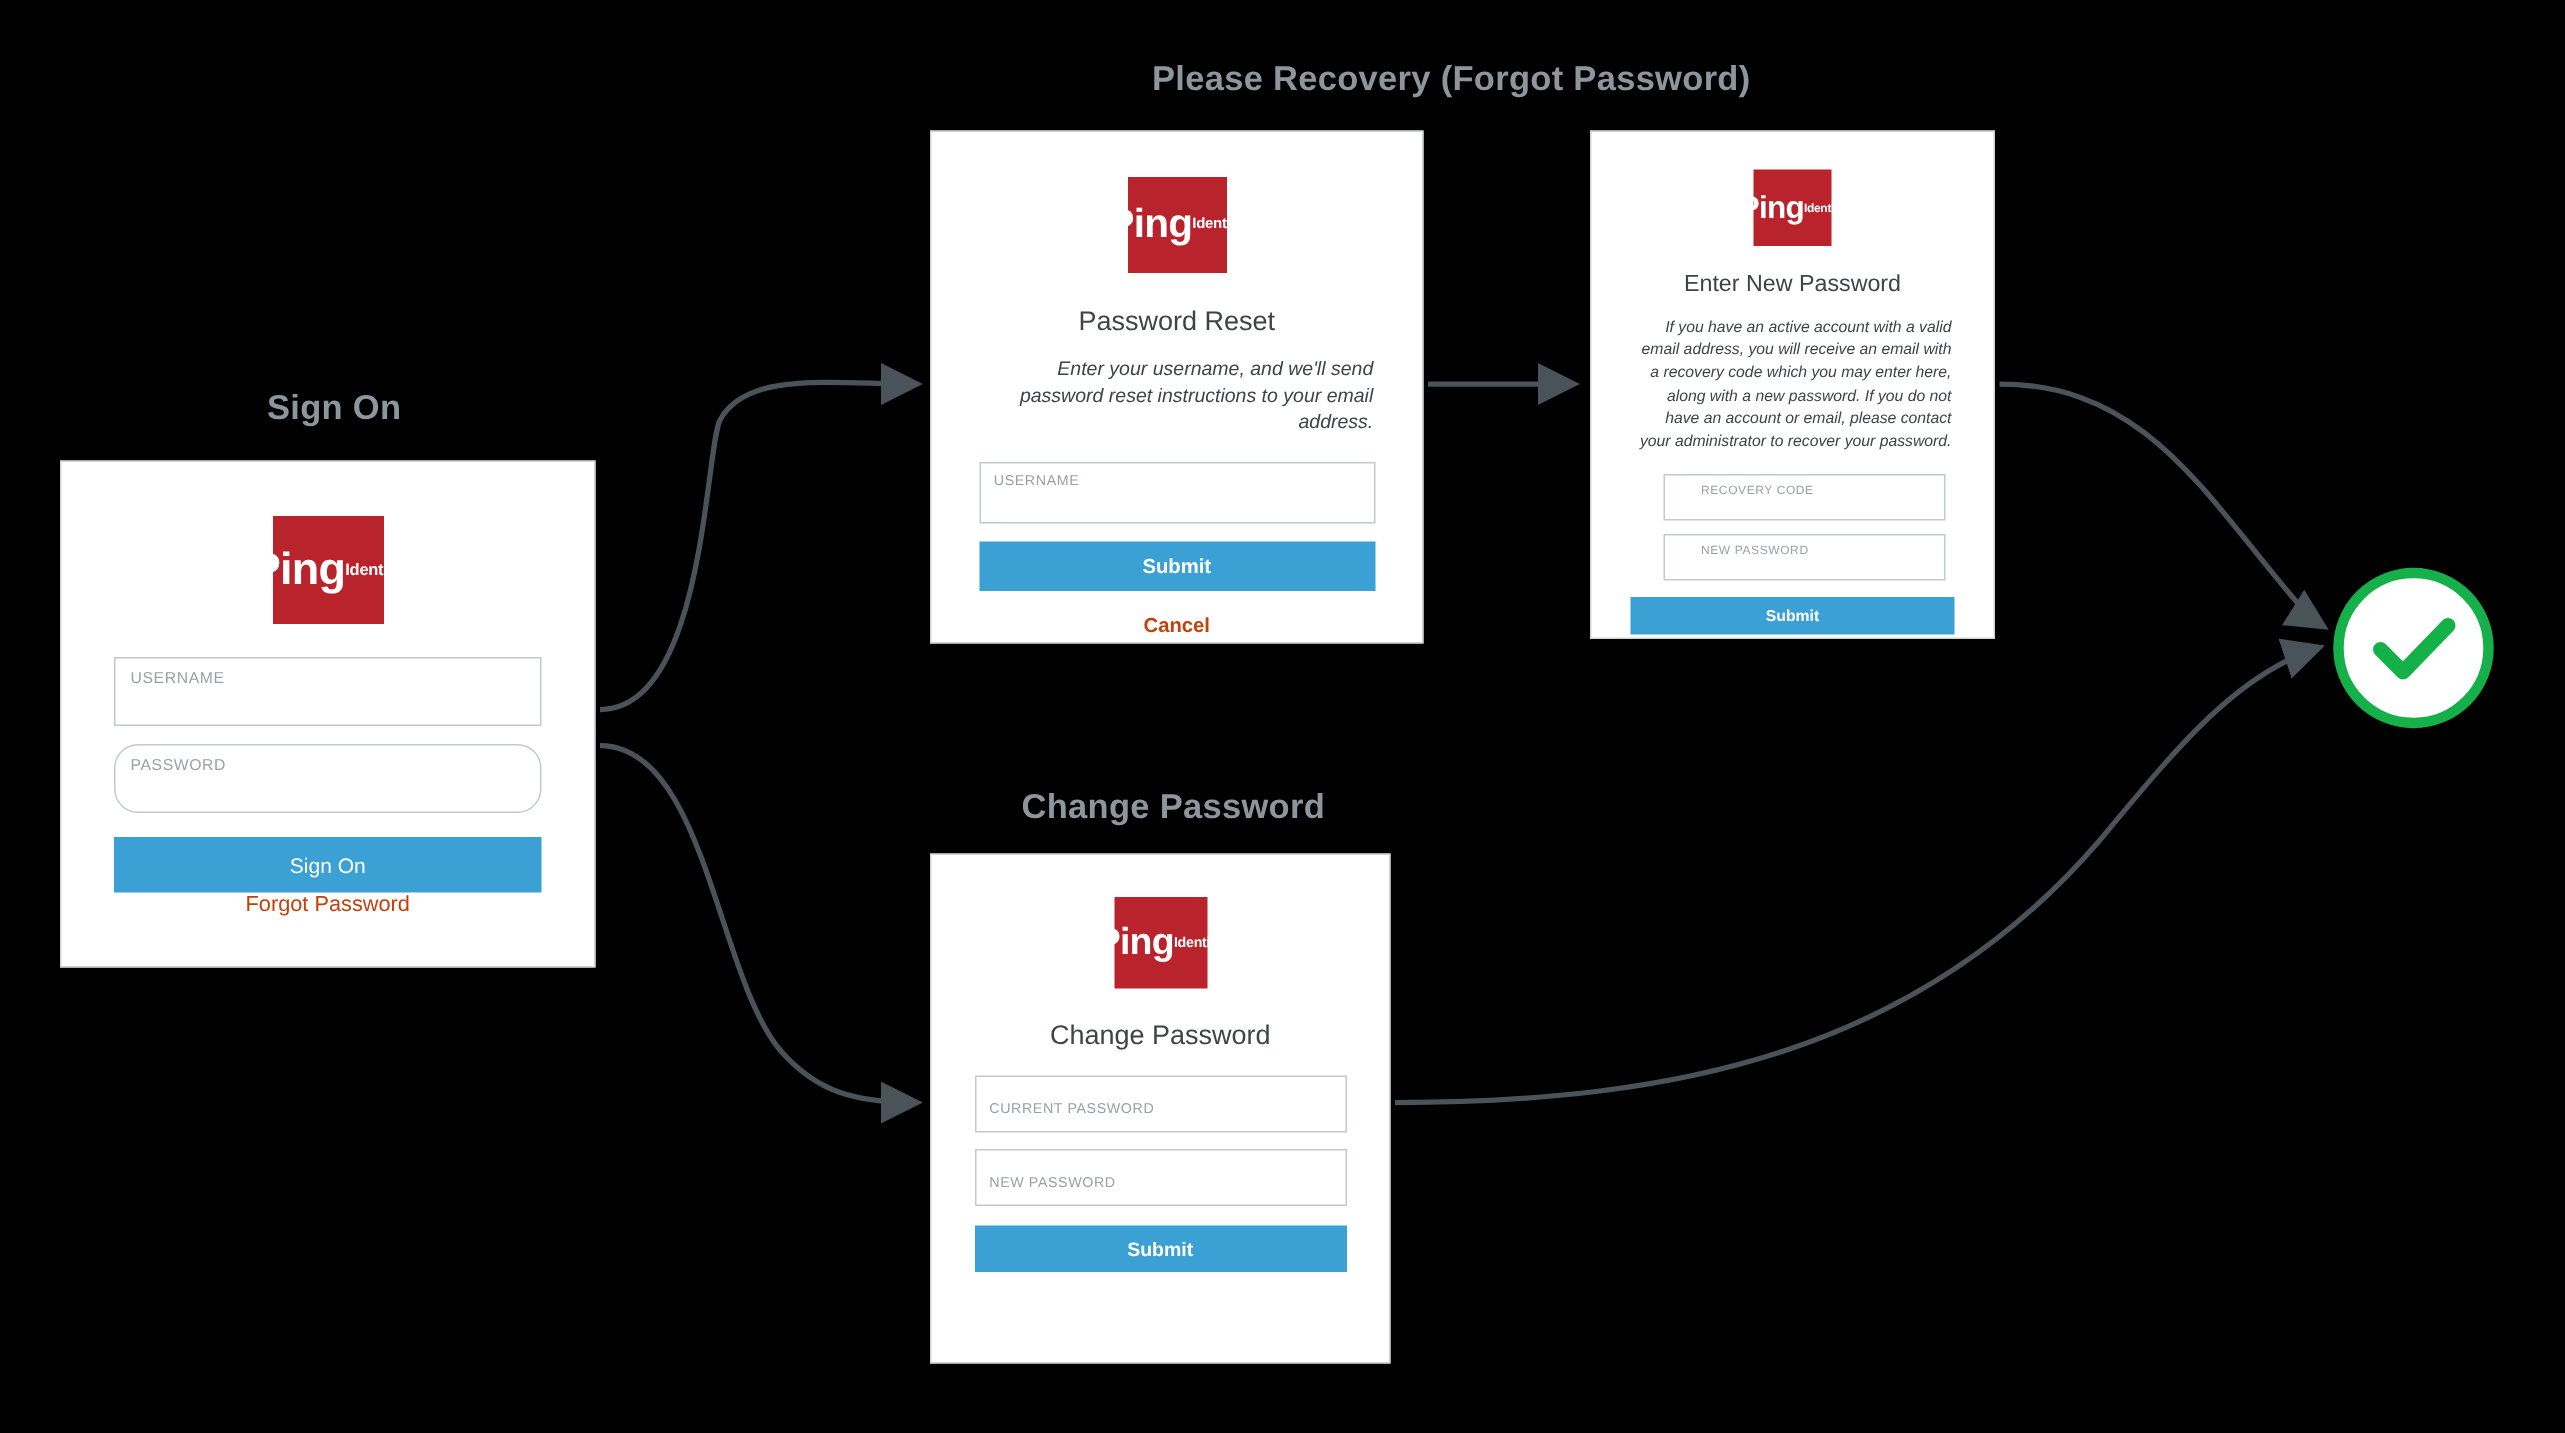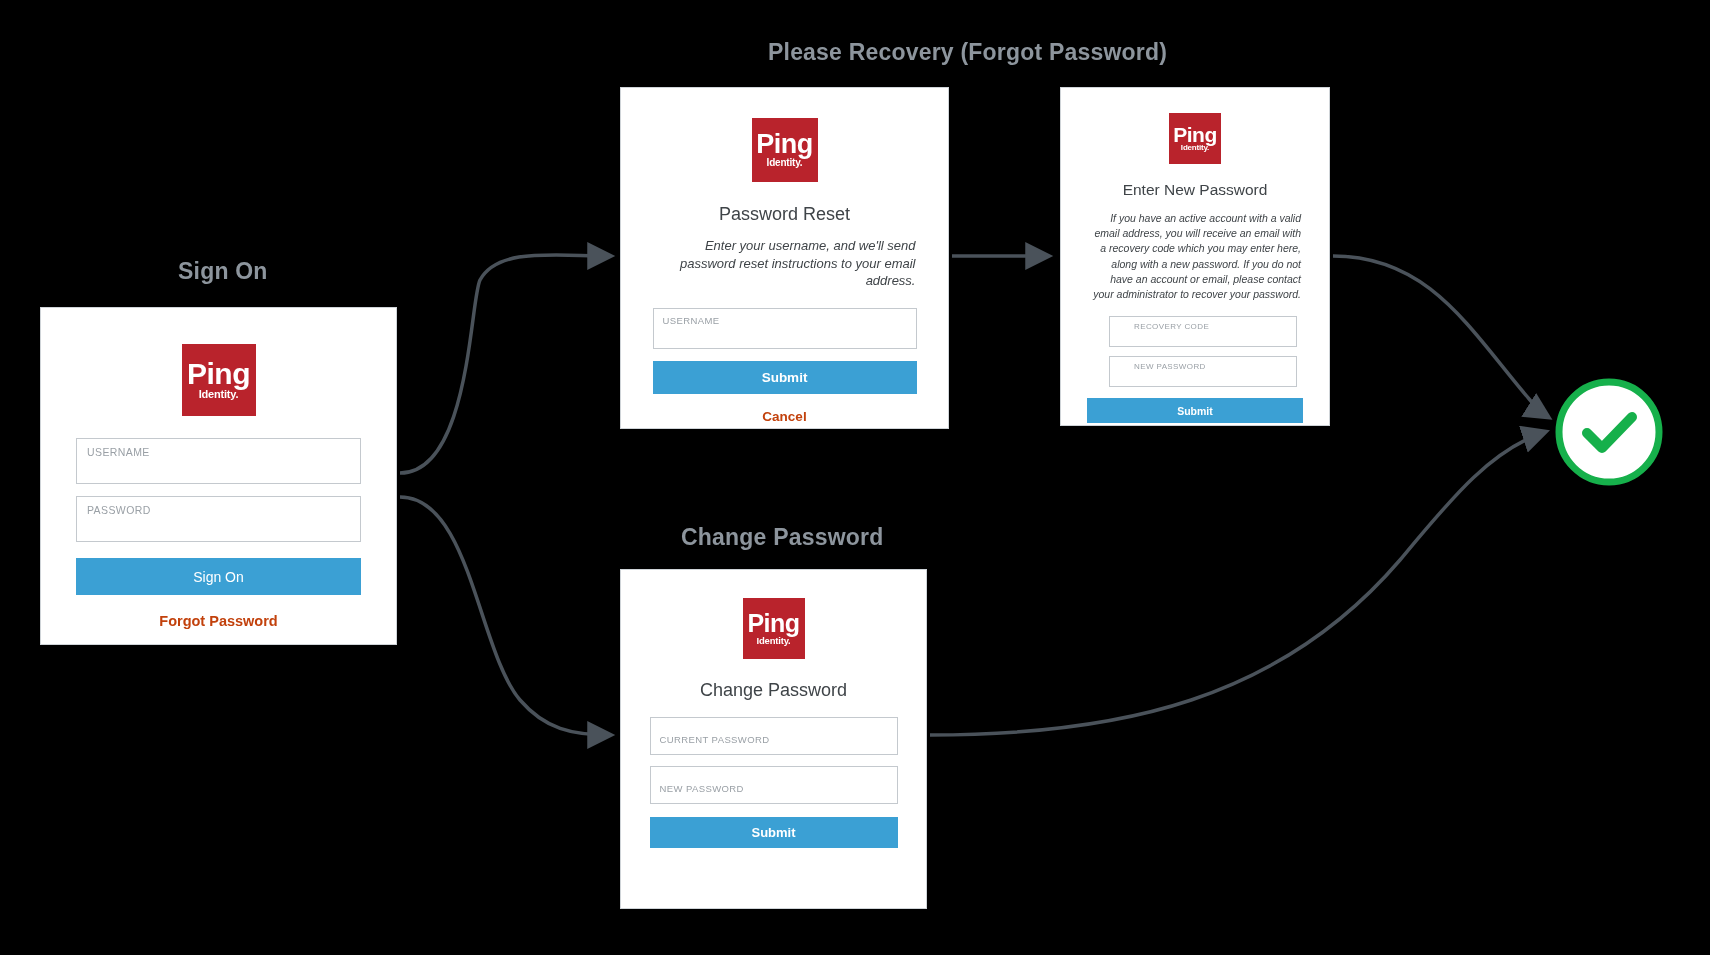--- a/index.html
+++ b/index.html
@@ -61,21 +61,21 @@
     height: 100%;
     box-sizing: border-box;
     display: flex;
     flex-direction: column;
     align-items: center;
   }
   
   .ping-logo {
     background: #b9232c;
     display: flex;
-    flex-direction: column;
+    flex-direction: row;
     align-items: center;
     justify-content: center;
     color: #ffffff;
     box-sizing: border-box;
     text-align: right;
   }
   .ping-word {
     font-weight: bold;
     line-height: 0.95;
     letter-spacing: -0.5px;
@@ -133,32 +133,31 @@
     margin-top: 36px;
   }
   #card-signon .ping-word { font-size: 30px; }
   #card-signon .ping-sub { font-size: 11px; margin-top: 1px;}
   #card-signon .field {
     width: 285px;
     height: 46px;
     margin-top: 22px;
     padding: 7px 10px 0 10px;
   }
-  #card-signon .field.second { margin-top: 12px; }
+  #card-signon .field.second { margin-top: 12px; border-radius: 16px; }
   #card-signon .field-label { font-size: 10.5px; }
   #card-signon .btn {
     width: 285px;
     height: 37px;
     margin-top: 16px;
     font-size: 14px;
   }
   #card-signon .link {
-    margin-top: 18px;
     font-size: 14.5px;
-    font-weight: bold;
+    font-weight: normal;
   }
 
   
   #card-reset {
     left: 620px;
     top: 87px;
     width: 329px;
     height: 342px;
   }
   #card-reset .ping-logo {

